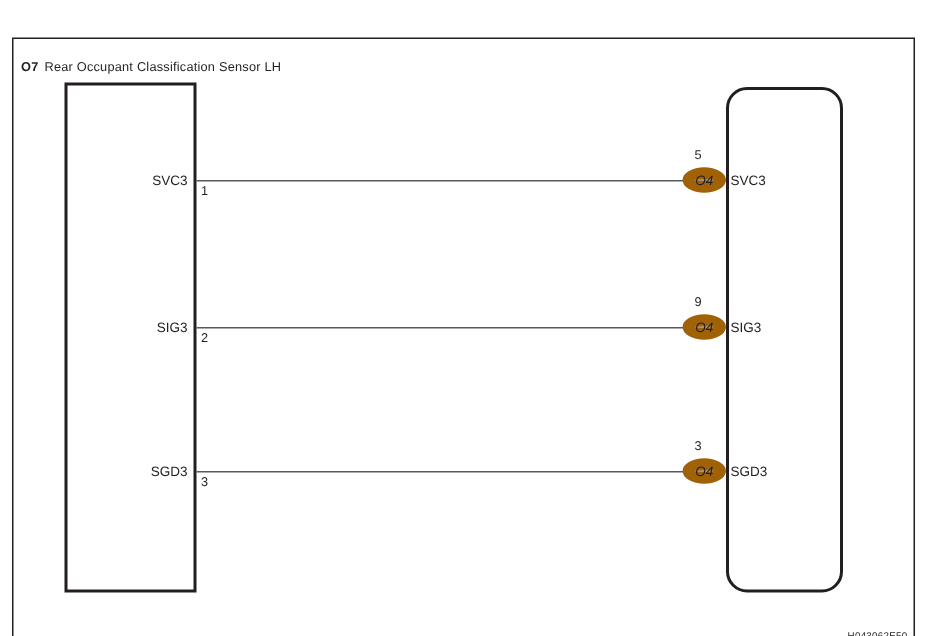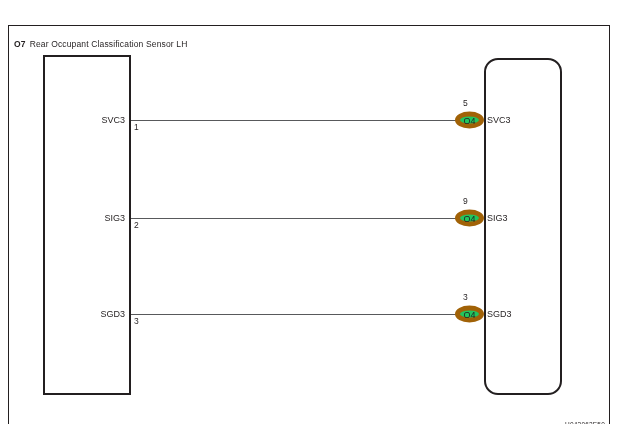--- a/index.html
+++ b/index.html
@@ -101,31 +101,32 @@
     position: absolute;
     left: 134px;
     font-size: 8.5px;
     color: #231f20;
   }
   
   .connector {
     position: absolute;
     width: 29px;
     height: 17px;
-    border: 5px solid #a16207;
+    border: 8px solid #a16207;
     border-radius: 50%;
-    background: #22c55e;
+    background: #a3a3a3;
     transform: translateY(-50%);
     left: 455px;
     display: flex;
     align-items: center;
     justify-content: center;
     font-size: 9px;
     color: #231f20;
     box-sizing: border-box;
+    font-style: italic;
   }
   
   .conn-pin {
     position: absolute;
     left: 463px;
     font-size: 8.5px;
     color: #231f20;
   }
   
   .ecu-signal {

